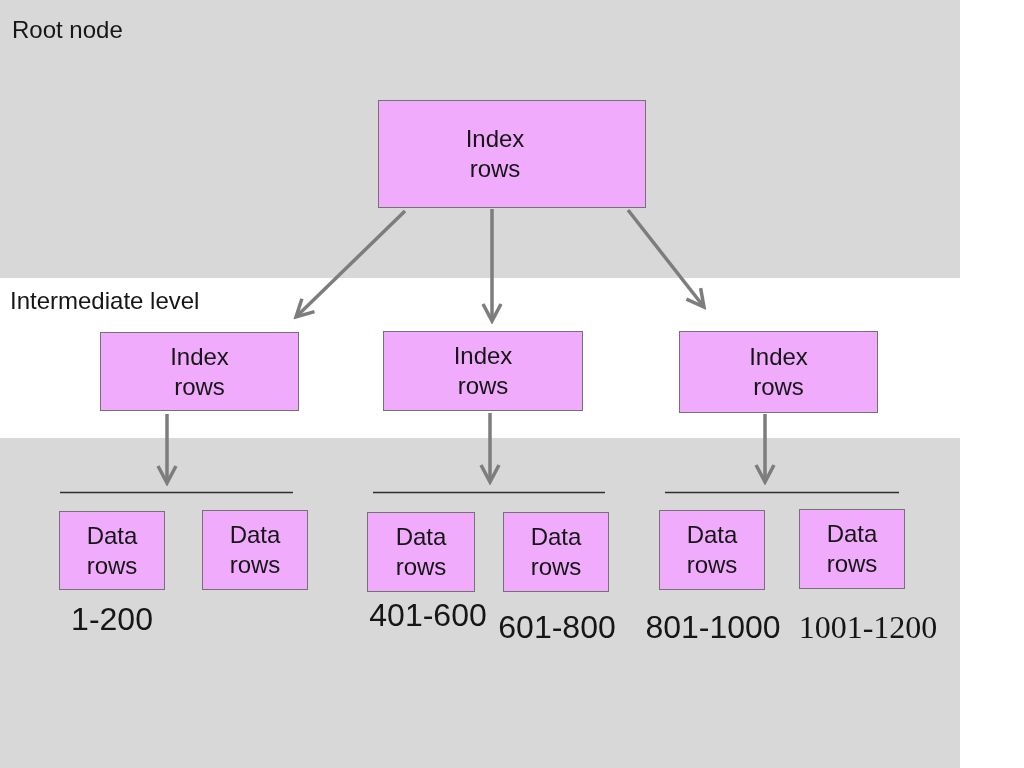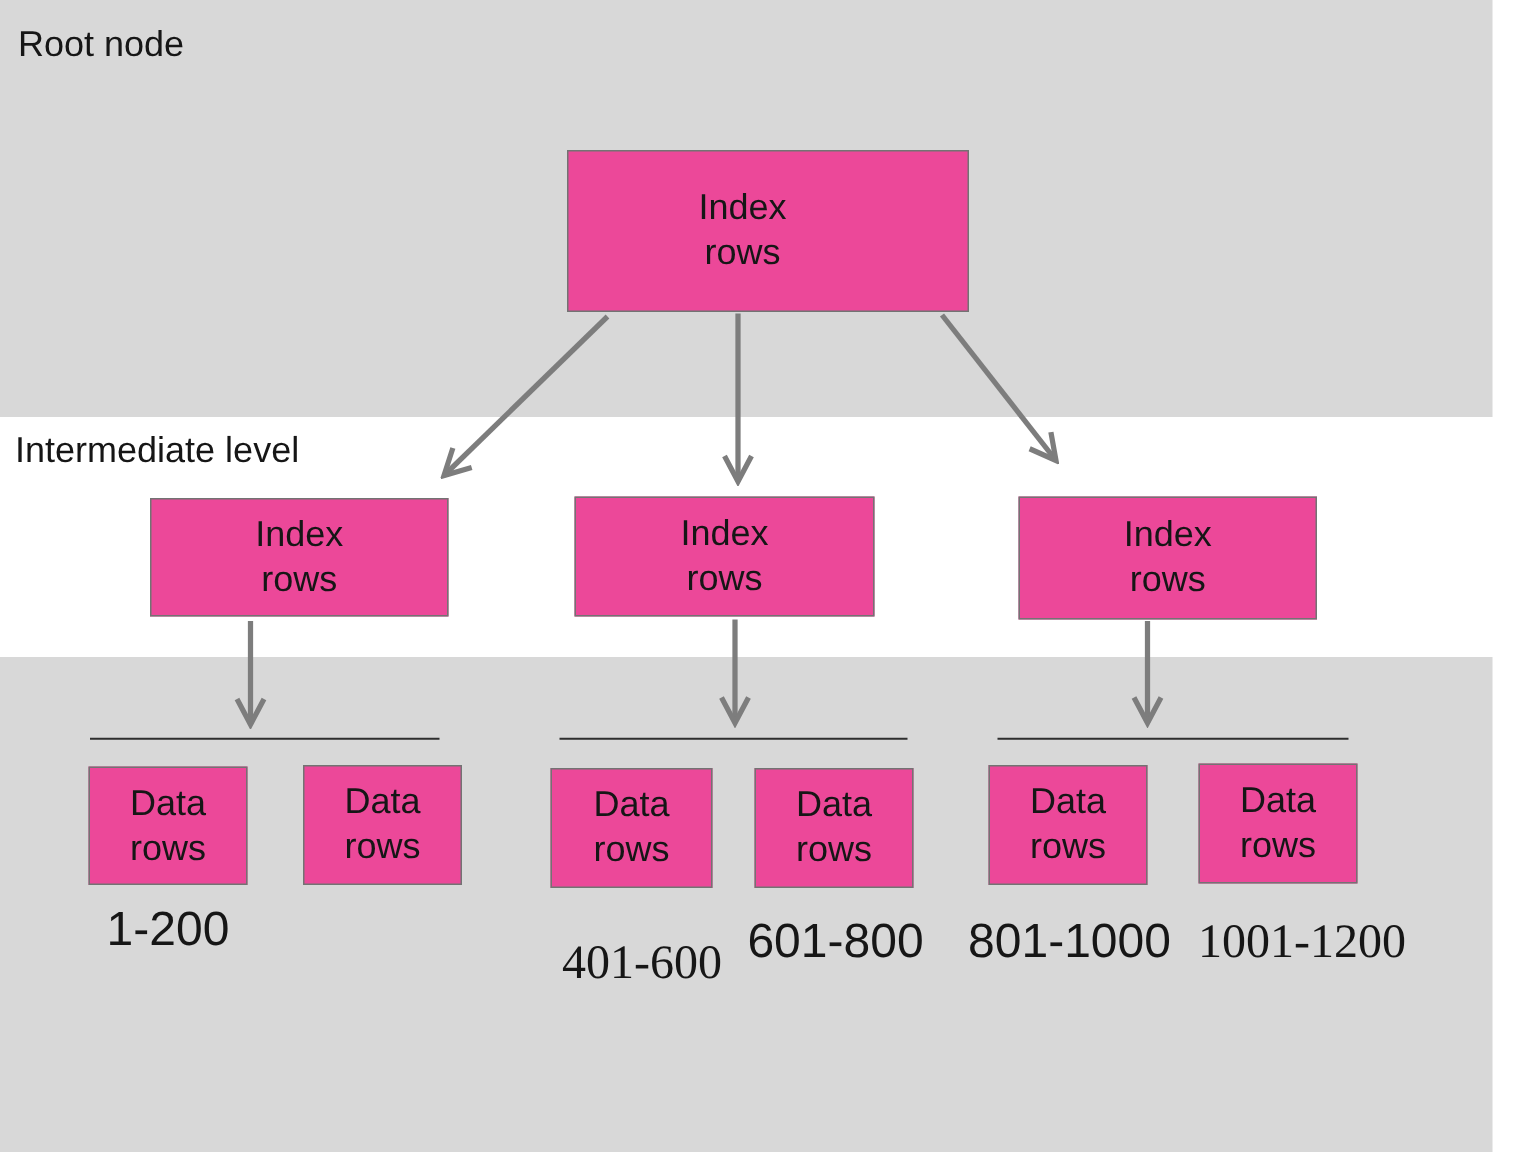--- a/index.html
+++ b/index.html
@@ -3,21 +3,20 @@
 <meta charset="utf-8">
 <style>
   html, body { margin: 0; padding: 0; }
   body { font-family: "Liberation Sans", "DejaVu Sans", sans-serif; }
   .stage {
     position: relative;
     width: 960px;
     height: 768px;
     overflow: hidden;
     background: #ffffff;
-    padding-left: 35px;
   }
   .band { position: absolute; left: 0; width: 1024px; }
   .band-top    { top: 0;    height: 278px; background: #d8d8d8; }
   .band-mid    { top: 278px; height: 160px; background: #ffffff; }
   .band-bottom { top: 438px; height: 330px; background: #d8d8d8; }
 
   .overlay {
     position: absolute;
     top: 0; left: 0;
     width: 1024px; height: 768px;
@@ -27,21 +26,21 @@
   .section-label {
     position: absolute;
     color: #161616;
     font-size: 24px;
     line-height: 1.2;
     white-space: nowrap;
   }
 
   .node-box {
     position: absolute;
-    background: #ec4899;
+    background: #f0abfc;
     border: 1px solid #737373;
     box-sizing: border-box;
     display: flex;
     align-items: center;
     justify-content: center;
   }
   .box-text {
     color: #161616;
     font-size: 24px;
     line-height: 1.25;
@@ -128,18 +127,18 @@
   <div class="node-box" style="left:659px; top:510px; width:106px; height:80px;">
     <div class="box-text">Data
 rows</div>
   </div>
   <div class="node-box" style="left:799px; top:509px; width:106px; height:80px;">
     <div class="box-text">Data
 rows</div>
   </div>
 
   <div class="range-label" style="left:42px; top:601px;">1-200</div>
-  <div class="range-label" style="left:358px; top:623px;font-family:Liberation Serif, serif;">401-600</div>
+  <div class="range-label" style="left:358px; top:597px;">401-600</div>
   <div class="range-label" style="left:487px; top:609px;">601-800</div>
   <div class="range-label" style="left:643px; top:609px;">801-1000</div>
   <div class="range-label" style="left:798px; top:609px;font-family:Liberation Serif, serif;">1001-1200</div>
 
 </div>
 
 </body></html>

